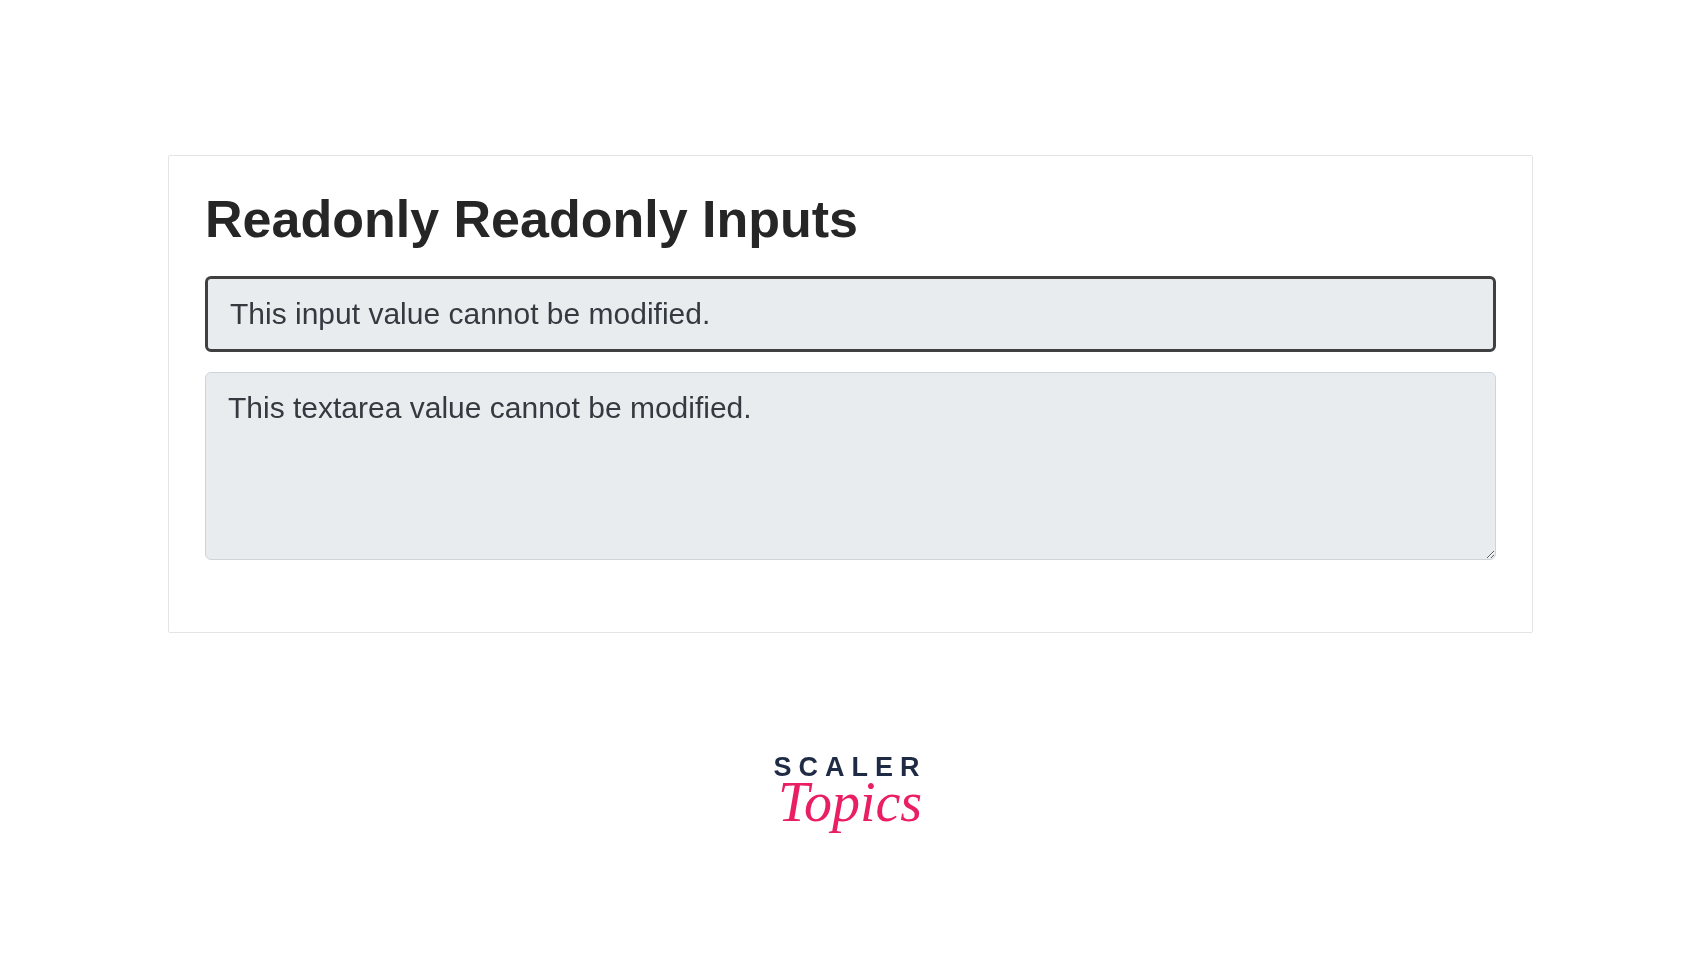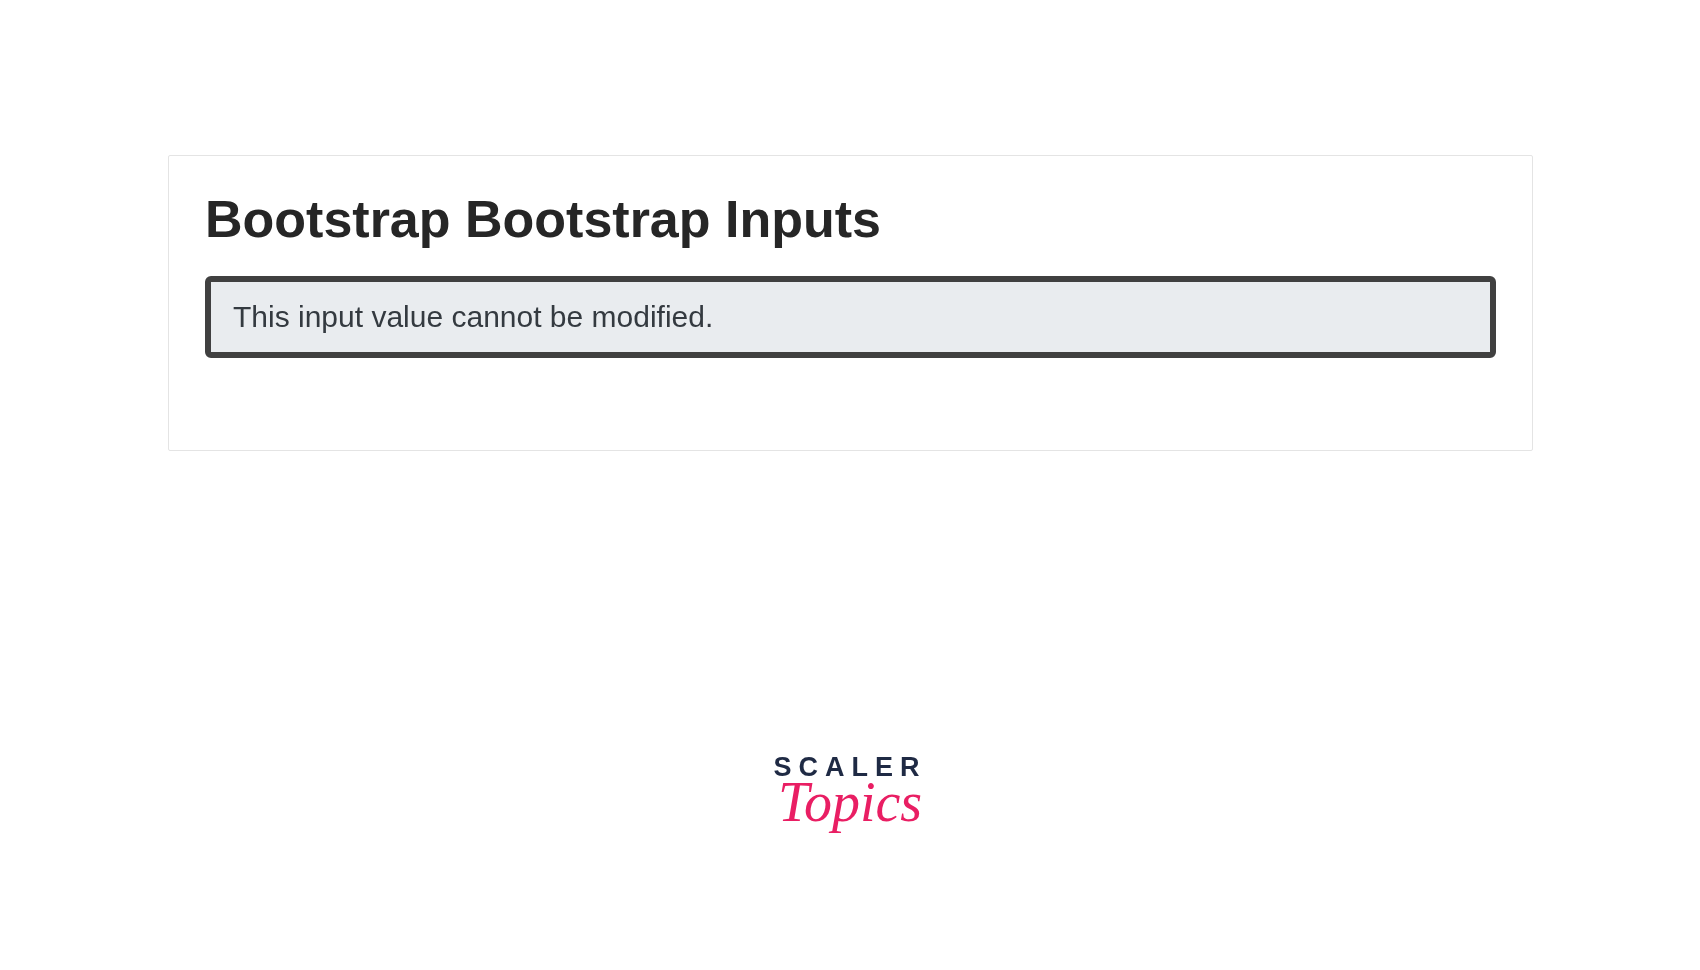--- a/index.html
+++ b/index.html
@@ -24,21 +24,21 @@
     .heading {
       font-size: 52px;
       font-weight: 600;
       color: #262626;
       margin-bottom: 26px;
       line-height: 1.15;
     }
     .readonly-input {
       width: 100%;
       background: #e9ecef;
-      border: 6px solid #404040;
+      border: 3px solid #404040;
       border-radius: 6px;
       padding: 14px 22px;
       font-size: 30px;
       color: #343a40;
       margin-bottom: 20px;
       font-family: inherit;
       line-height: 1.4;
       display: block;
     }
     .readonly-input[readonly] {
@@ -85,20 +85,21 @@
       font-weight: 500;
       line-height: 0.85;
       margin-top: -2px;
       text-align: center;
     }
   </style>
 </head>
 <body>
 
 <div class="panel">
-  <h1 class="heading">Bootstrap Bootstrap Inputs</h1>
+  <h1 class="heading">Readonly Readonly Inputs</h1>
   <input class="readonly-input" type="text" readonly="" value="This input value cannot be modified." style="">
+  <textarea class="readonly-textarea" readonly="" rows="3" style="">This textarea value cannot be modified.</textarea>
 </div>
 
 <div class="logo-wrap">
   <div class="logo-scaler">SCALER</div>
   <div class="logo-topics">Topics</div>
 </div>
 
 </body></html>

